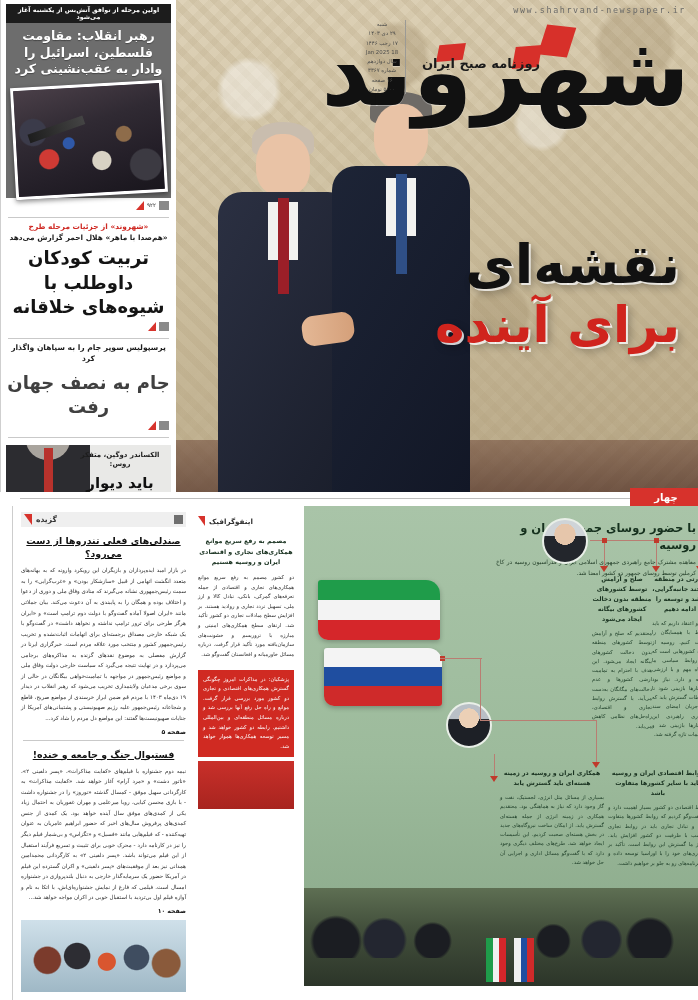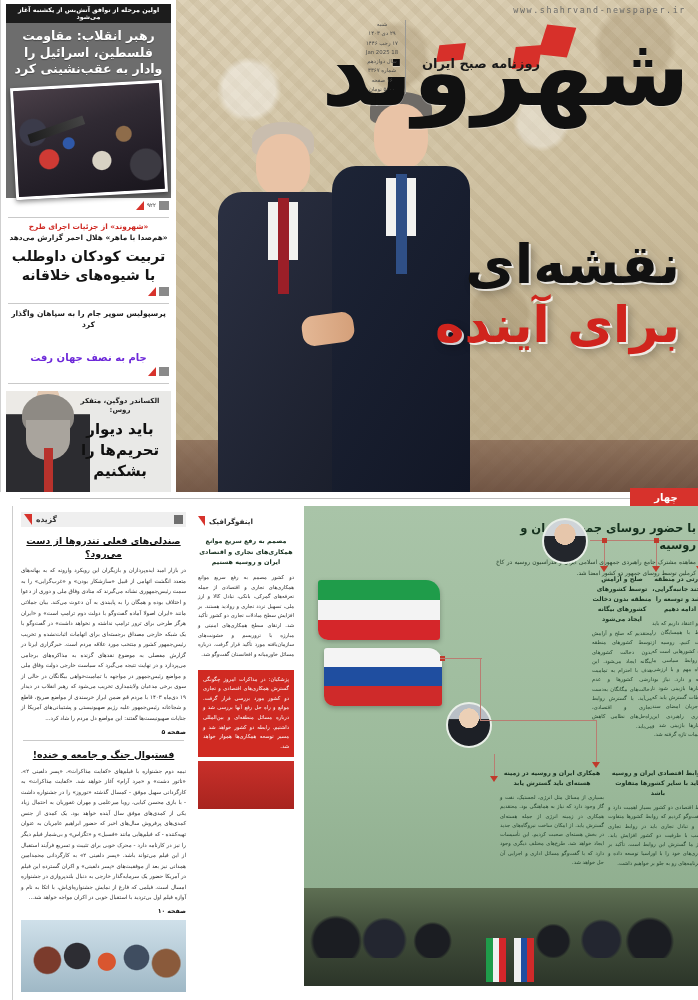--- a/index.html
+++ b/index.html
@@ -50,25 +50,25 @@
   .tag-grey { width:10px; height:9px; background:#8a8a8a; }
   .tag-num { font-size:5.6px; color:#222; }
   .tri-red { width:0; height:0; border-style:solid; border-width:0 0 9px 8px; border-color:transparent transparent #d7332c transparent; }
 
   .side-sep { height:1px; background:#c9c9c9; margin:5px 2px; }
   .side-over {
     font-size:7.4px; color:#1d1d1d; text-align:center; line-height:1.45; font-weight:bold;
   }
   .brandmark { color:#cf2a24; font-weight:bold; }
   .side-head-dark {
-    color:#141414; font-size:14px; font-weight:bold; text-align:center;
+    color:#141414; font-size:18px; font-weight:bold; text-align:center;
     line-height:1.34; margin-top:3px;
   }
   .side-over2 { font-size:7.6px; color:#1d1d1d; text-align:center; line-height:1.4; font-weight:bold; }
-  .side-head-red { color:#6d28d9; font-size:10px; font-weight:bold; text-align:center; line-height:1.3; margin-top:21px; }
+  .side-head-red { color:#404040; font-size:18px; font-weight:bold; text-align:center; line-height:1.3; margin-top:7px; }
 
   .dugin-box { position:relative; height:124px; margin-top:2px; background:#e9e9e7; overflow:hidden; }
   .dugin-photo { position:absolute; left:0; bottom:0; width:84px; height:112px;
     background:
       radial-gradient(ellipse at 50% 26%, #e3c9b2 0 22%, transparent 23%),
       linear-gradient(180deg,#eceae6 0 30%, #2c2c30 31% 100%);
   }
   .dugin-hair { position:absolute; left:16px; top:14px; width:52px; height:42px; border-radius:50% 50% 42% 42%;
     background:#8e8a84; }
   .dugin-beard{ position:absolute; left:20px; top:40px; width:44px; height:40px; border-radius:0 0 50% 50%;
@@ -312,21 +312,21 @@
       <div class="tag-row">
         <div class="tag-grey"></div>
         <div class="tag-num">۹۲۲</div>
         <div class="tri-red"></div>
       </div>
 
       <div class="side-sep"></div>
 
       <div>
         <div class="side-over">
-          <span class="brandmark">«شهروند» از جزئیات اجرای طرح</span>
+          <span class="brandmark">«شهروند» از جزئیات مرحله طرح</span>
         </div>
         <div class="side-over">«هم‌صدا با ماهر» هلال احمر گزارش می‌دهد</div>
         <div class="side-head-dark">تربیت کودکان داوطلب با شیوه‌های خلاقانه</div>
       </div>
       <div class="tag-row">
         <div class="tag-grey"></div>
         <div class="tri-red"></div>
       </div>
 
       <div class="side-sep"></div>

